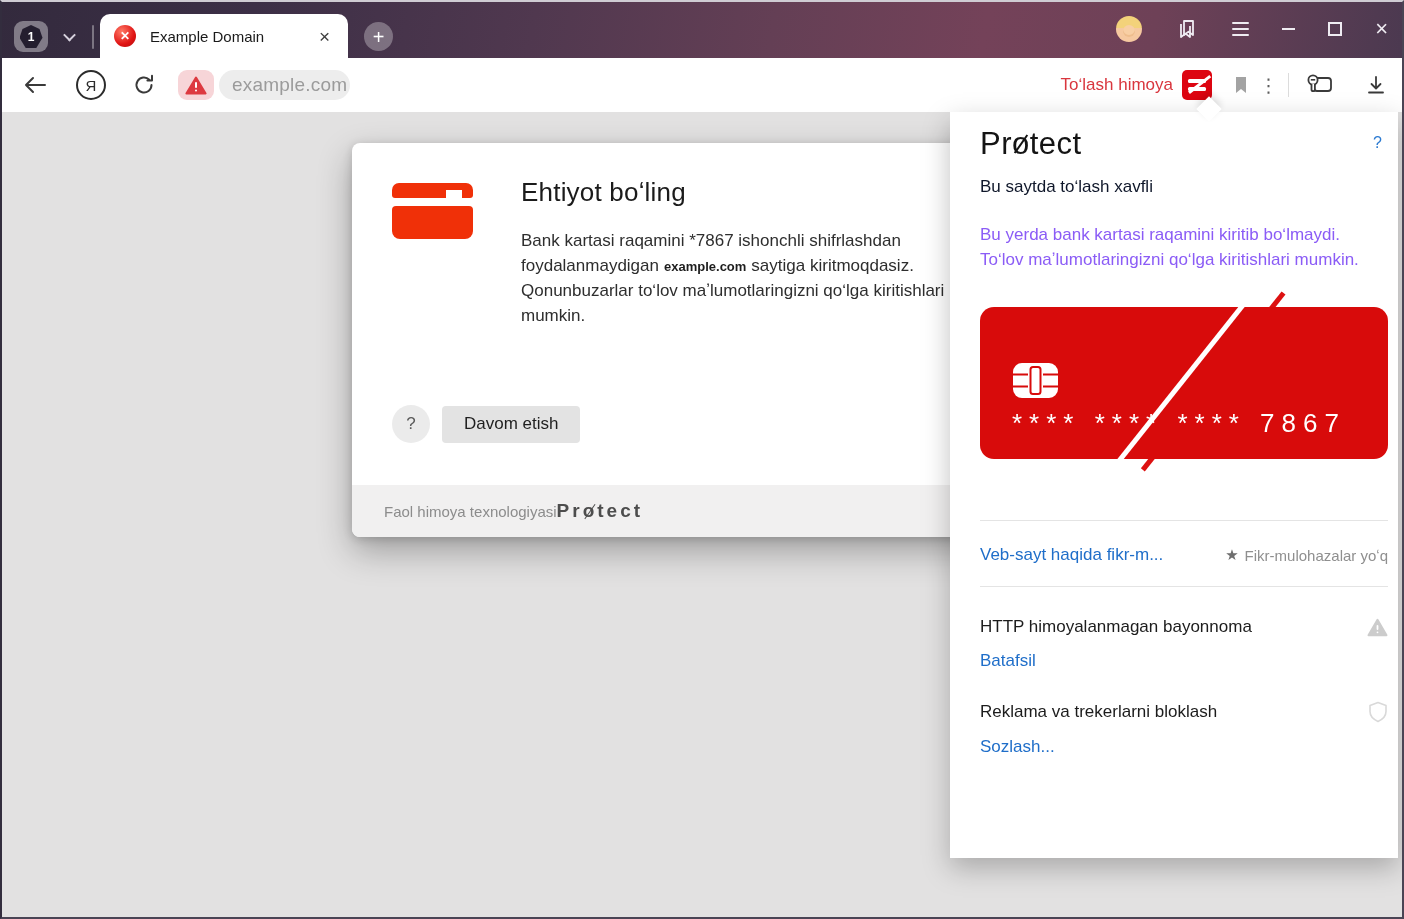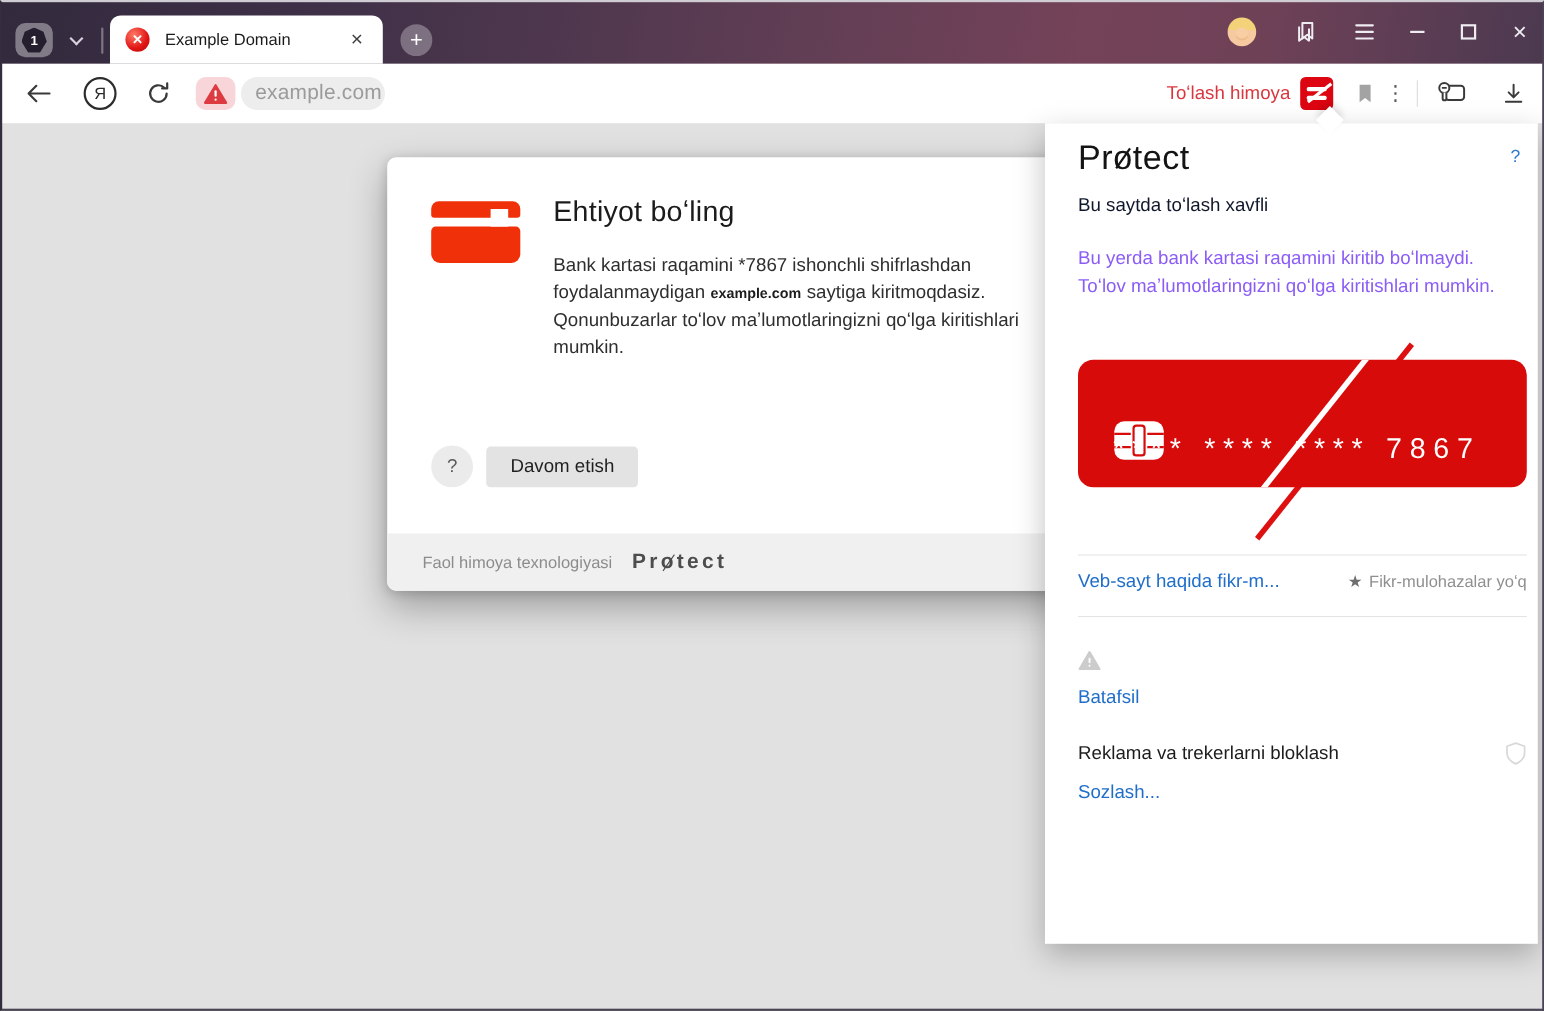--- a/index.html
+++ b/index.html
@@ -80,62 +80,62 @@
   .dl-ico { margin-left:26px; }
 
   svg.line-ic { display:block; }
 
   
   .caret { position:absolute; left:1200px; top:100px; width:18px; height:18px; background:#fff;
     transform:rotate(45deg); box-shadow:-3px -3px 7px rgba(0,0,0,.13); z-index:4; }
 
   
   .dialog { position:absolute; left:352px; top:143px; width:660px; height:394px; background:#fff;
-    border-radius:8px; box-shadow:0 14px 34px rgba(0,0,0,.30), 0 2px 10px rgba(0,0,0,.16); z-index:2; }
+    border-radius:8px; box-shadow:0 14px 34px rgba(0,0,0,.30), 0 2px 10px rgba(0,0,0,.16); z-index:2;padding-left:18px; }
   .dlg-icon { position:absolute; left:40px; top:40px; width:81px; height:56px; }
   .dlg-icon .bar { position:absolute; left:0; right:0; top:0; height:15px; background:#f03008; border-radius:7px 7px 3px 3px; }
   .dlg-icon .body { position:absolute; left:0; right:0; top:23px; bottom:0; background:#f03008; border-radius:4px 4px 8px 8px; }
   .dlg-icon .sq { position:absolute; right:11px; top:7px; width:16px; height:16px; background:#fff; }
   .dlg-text { margin:34px 18px 0 151px; }
   .dlg-title { font-size:26px; font-weight:400; color:#1b1b1b; letter-spacing:.2px; }
   .dlg-body { margin-top:21px; font-size:17px; line-height:24.5px; color:#2e2e2e; max-width:472px; }
   .dlg-body .domain { font-weight:bold; font-size:13px; color:#1d1d1d; margin:0 5px; }
   .dlg-buttons { position:absolute; left:40px; right:18px; top:262px; display:flex; align-items:center; gap:12px; }
   .help-circle { width:38px; height:38px; border-radius:50%; background:#ebebeb; color:#5a5a5a;
     font-size:17px; display:grid; place-items:center; border:none; }
   .btn { height:37px; border:none; border-radius:4px; font-size:17px; font-family:inherit; padding:0 22px; white-space:nowrap; }
   .btn-yellow { margin-left:auto; background:#fed42d; color:#2e2900; padding:0 20px; }
   .btn-gray { background:#e3e3e3; color:#1f1f1f; }
   .dlg-footer { position:absolute; left:0; right:0; bottom:0; height:52px; background:#f1f0f0;
-    border-radius:0 0 8px 8px; display:flex; align-items:center; padding-left:32px; gap:18px; }
+    border-radius:0 0 8px 8px; display:flex; align-items:center; padding-left:32px; }
   .foot-note { font-size:15px; color:#8c8c8c; }
   .logo-word { color:#4d4d4d; font-weight:600; letter-spacing:3px; font-size:19px; }
 
   .slashed-o { position:relative; display:inline-block; }
   .slashed-o::after { content:""; position:absolute; left:-12%; top:48%; width:124%; height:.065em;
     background:currentColor; transform:rotate(-55deg); }
 
   
   .panel { position:absolute; left:950px; top:112px; width:448px; height:746px; background:#fff; z-index:3;
     box-shadow:0 10px 26px rgba(0,0,0,.25); padding:14px 10px 0 30px; }
   .panel-head { display:flex; align-items:flex-start; justify-content:space-between; }
   .panel-logo { font-size:31px; color:#141414; letter-spacing:.5px; }
   .panel-help { font-size:16px; color:#2b7ad1; margin:8px 6px 0 0; text-decoration:none; }
   .panel-status { margin-top:15px; font-size:17px; color:#0f172a; }
   .panel-desc { margin-top:25px; font-size:17px; line-height:25px; color:#8b5cf6; max-width:405px; }
-  .card-wrap { position:relative; margin-top:55px; height:116px; }
+  .card-wrap { position:relative; margin-top:35px; height:152px; }
   .slash-red { position:absolute; left:120px; top:72px; width:226px; height:4.5px; background:#dd1111;
     transform:rotate(-51.5deg); z-index:0; }
   .card { position:absolute; inset:0; background:#d80b0b; border-radius:14px; overflow:hidden; z-index:1; }
   .slash-white { position:absolute; left:90px; top:71px; width:226px; height:5px; background:#fff; transform:rotate(-51.5deg); }
   .chip { position:absolute; left:32px; top:55px; }
   .card-num { position:absolute; left:32px; bottom:20px; color:#fff; font-size:26px; letter-spacing:7px; white-space:nowrap; }
   .divider { height:1px; background:#e4e4e4; }
   .d1 { margin-top:61px; } .d2 { margin-top:21px; }
-  .fb-row { display:flex; align-items:center; justify-content:space-between; margin-top:14px; }
+  .fb-row { display:flex; align-items:center; justify-content:space-between; margin-top:24px; }
   .link { color:#1f6ec9; font-size:17px; text-decoration:none; }
   .fb-status { font-size:15px; color:#8f8f8f; display:flex; align-items:center; gap:6px; }
   .fb-status .star { color:#6e6e6e; font-size:15px; }
   .sec-row { display:flex; align-items:center; justify-content:space-between; margin-top:30px; }
   .sec-title { font-size:17px; color:#1c1c1c; }
   .sec-link { display:inline-block; margin-top:14px; }
   .r2 { }
 </style>
 </head>
 <body>
@@ -276,20 +276,21 @@
     <a class="link" href="#">Veb-sayt haqida fikr-m...</a>
     <span class="fb-status">
         <span class="star">★</span>
         <span>Fikr-mulohazalar yoʻq</span>
       </span>
   </div>
 
   <div class="divider d2"></div>
 
   <div class="sec-row">
+    <span class="sec-title">HTTP himoyalanmagan bayonnoma</span>
     <svg class="line-ic" width="21" height="19" viewBox="0 0 21 19">
       <path d="M10.5 1.8 19.5 17.2 H1.5 Z" fill="#cccccc" stroke="#cccccc" stroke-width="2" stroke-linejoin="round"></path>
       <rect x="9.6" y="7" width="1.8" height="5" rx="0.9" fill="#fff"></rect>
       <rect x="9.6" y="13.4" width="1.8" height="1.8" rx="0.9" fill="#fff"></rect>
     </svg>
   </div>
   <a class="link sec-link" href="#">Batafsil</a>
 
   <div class="sec-row r2">
     <span class="sec-title">Reklama va trekerlarni bloklash</span>

